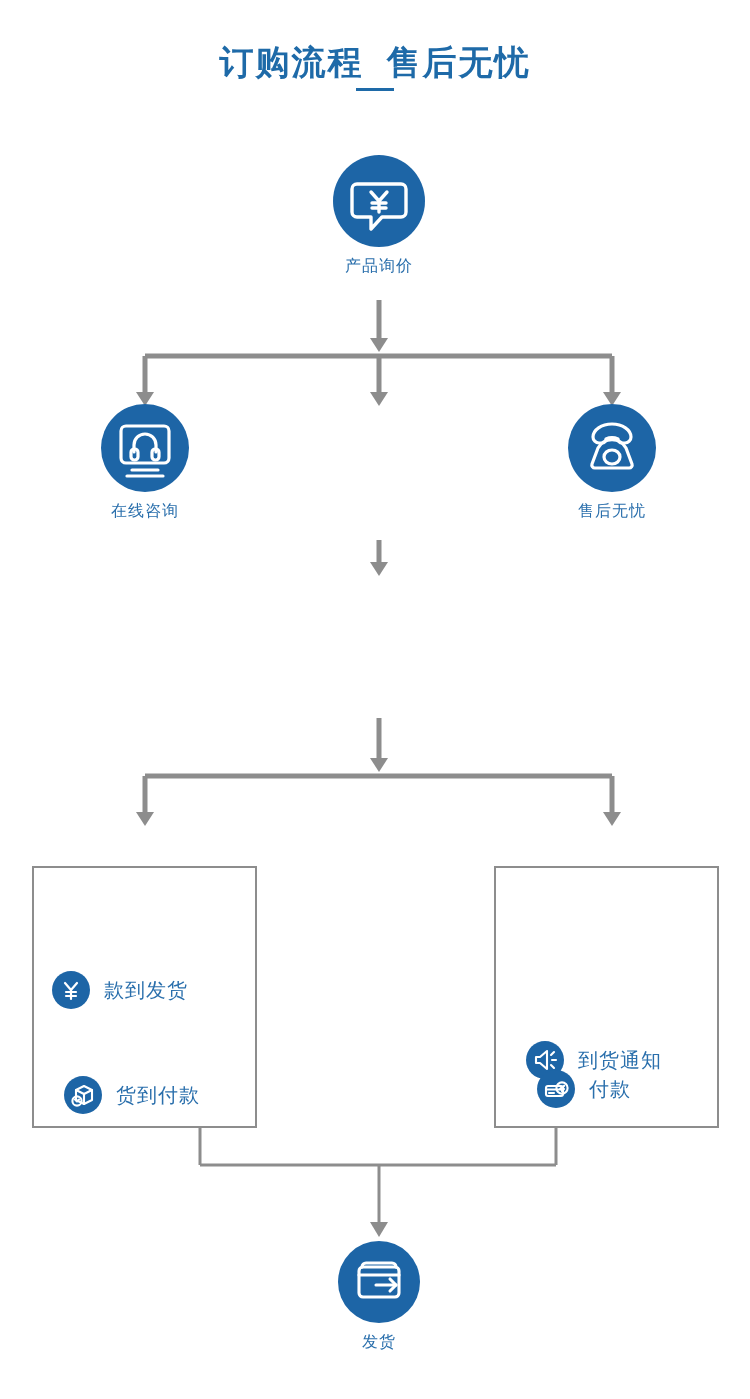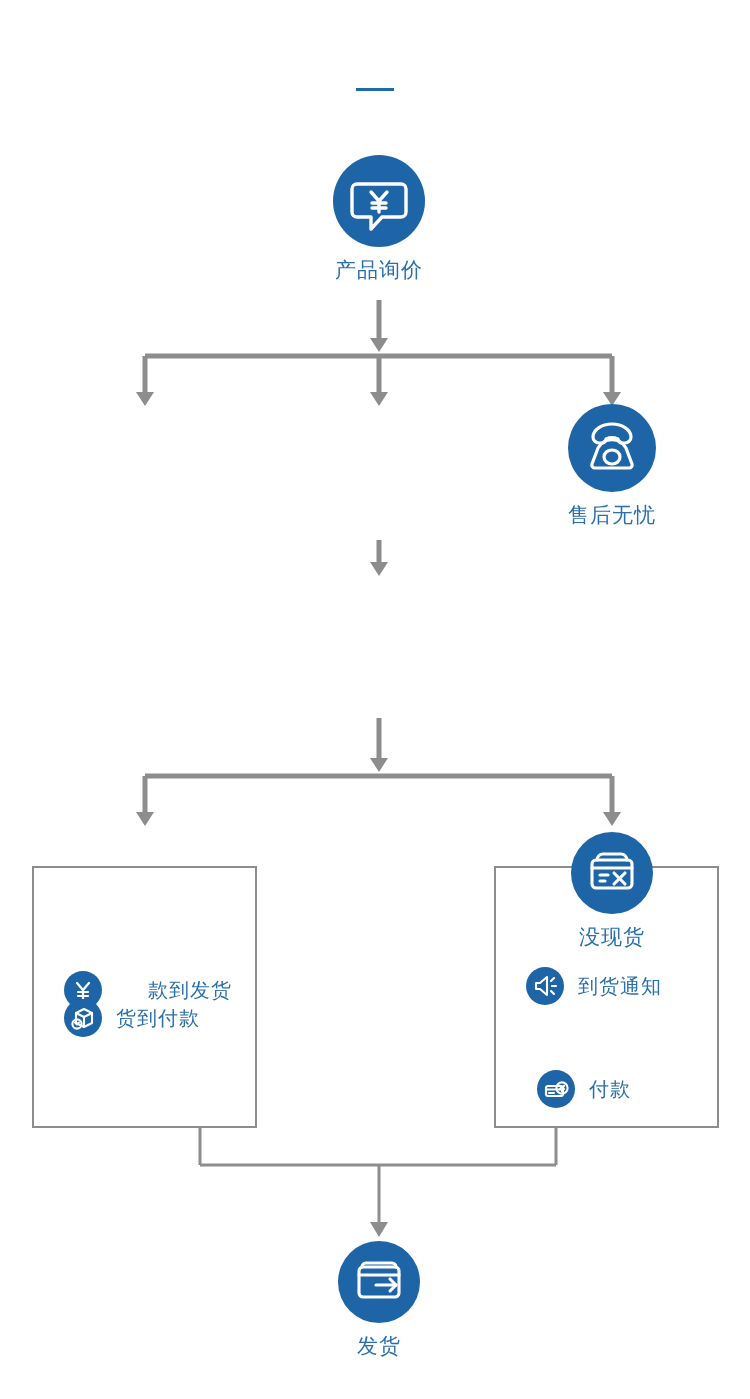--- a/index.html
+++ b/index.html
@@ -22,21 +22,21 @@
   }
 
   
   .node{position:absolute;text-align:center;}
   .circle{
     border-radius:50%;background:#1d65a6;position:relative;margin:0 auto;
     display:block;
   }
   .circle svg{position:absolute;left:0;top:0;width:100%;height:100%;}
   .node-label{
-    margin-top:9px;font-size:21px;color:#2a6fac;letter-spacing:1px;
+    margin-top:9px;font-size:16px;color:#2a6fac;letter-spacing:1px;
     white-space:nowrap;font-weight:500;
   }
 
   
   .wires{position:absolute;left:0;top:0;width:750px;height:1399px;}
 
   
   .branch-box{
     position:absolute;border:2px solid #8d8d8d;background:transparent;
     box-sizing:border-box;
@@ -52,20 +52,21 @@
   .sub-label{
     margin-left:14px;font-size:20px;color:#2a6fac;white-space:nowrap;
     letter-spacing:1px;font-weight:500;
   }
 </style>
 </head>
 <body>
 
 <div class="stage">
 
+  <div class="title">订购流程  售后无忧</div>
   <div class="title-dash"></div>
 
   <svg class="wires" viewBox="0 0 750 1399" xmlns="http://www.w3.org/2000/svg">
     <g stroke="#8d8d8d" stroke-width="5" fill="none">
 
       <path d="M379,300 L379,338"></path>
 
       <path d="M145,356 L612,356"></path>
       <path d="M145,356 L145,392"></path>
       <path d="M379,356 L379,392"></path>
@@ -107,89 +108,88 @@
           <path d="M38,37 L46,46 L54,37"></path>
           <path d="M46,46 L46,57"></path>
           <path d="M39,48 H53"></path>
           <path d="M39,53 H53"></path>
         </g>
       </svg>
     </div>
     <div class="node-label">产品询价</div>
   </div>
 
+  <div class="node" style="left:75px;top:404px;width:140px;">
+    <div class="circle" style="width:88px;height:88px;">
+      <svg viewBox="0 0 88 88" xmlns="http://www.w3.org/2000/svg">
+        <g fill="none" stroke="#ffffff" stroke-width="3.2" stroke-linecap="round" stroke-linejoin="round">
+          <rect x="20" y="22" width="48" height="37" rx="5"></rect>
+          <path d="M33,48 v-7 a11,11 0 0 1 22,0 v7"></path>
+          <rect x="30" y="45" width="7" height="11" rx="3.3"></rect>
+          <rect x="51" y="45" width="7" height="11" rx="3.3"></rect>
+          <path d="M31,66 H57"></path>
+          <path d="M26,72 H62"></path>
+        </g>
+      </svg>
+    </div>
+    <div class="node-label">在线咨询</div>
+  </div>
 
 
   <div class="node" style="left:542px;top:404px;width:140px;">
     <div class="circle" style="width:88px;height:88px;">
       <svg viewBox="0 0 88 88" xmlns="http://www.w3.org/2000/svg">
         <g fill="none" stroke="#ffffff" stroke-width="3.2" stroke-linecap="round" stroke-linejoin="round">
           <path d="M25,33 a19,13 0 0 1 38,0 a6,6 0 0 1 -6,6 h-3 a4,4 0 0 1 -4,-4 a10,6 0 0 0 -12,0 a4,4 0 0 1 -4,4 h-3 a6,6 0 0 1 -6,-6 z"></path>
           <path d="M30,44 a16,16 0 0 1 28,0 l6,16 a3,3 0 0 1 -3,4 H27 a3,3 0 0 1 -3,-4 z"></path>
           <ellipse cx="44" cy="53" rx="8" ry="7"></ellipse>
         </g>
       </svg>
     </div>
     <div class="node-label">售后无忧</div>
   </div>
 
 
   <div class="branch-box" style="left:32px;top:866px;width:225px;height:262px;"></div>
 
 
-  <div class="sub-item" style="left:64px;top:971px;gap:32px;">
+  <div class="sub-item" style="left:52px;top:971px;">
     <div class="sub-circle">
       <svg viewBox="0 0 38 38" xmlns="http://www.w3.org/2000/svg">
         <g fill="none" stroke="#ffffff" stroke-width="2.2" stroke-linecap="round" stroke-linejoin="round">
           <path d="M13,12 L19,19 L25,12"></path>
           <path d="M19,19 L19,28"></path>
           <path d="M14,21 H24"></path>
           <path d="M14,25 H24"></path>
         </g>
       </svg>
     </div>
     <div class="sub-label">款到发货</div>
   </div>
 
-  <div class="sub-item" style="left:64px;top:999px;">
+  <div class="sub-item" style="left:64px;top:1076px;">
     <div class="sub-circle">
       <svg viewBox="0 0 38 38" xmlns="http://www.w3.org/2000/svg">
         <g fill="none" stroke="#ffffff" stroke-width="2.1" stroke-linecap="round" stroke-linejoin="round">
           <path d="M20,10 L28,14 L28,24 L20,28 L12,24 L12,14 Z"></path>
           <path d="M12,14 L20,18 L28,14"></path>
           <path d="M20,18 L20,28"></path>
           <circle cx="13" cy="25" r="4.6"></circle>
           <path d="M11,23.5 L13,25.5 L15,23.5"></path>
         </g>
       </svg>
     </div>
     <div class="sub-label">货到付款</div>
   </div>
 
   <div class="branch-box" style="left:494px;top:866px;width:225px;height:262px;"></div>
 
-  <div class="node" style="left:542px;top:832px;width:140px;">
-    <div class="circle" style="width:82px;height:82px;">
-      <svg viewBox="0 0 82 82" xmlns="http://www.w3.org/2000/svg">
-        <g fill="none" stroke="#ffffff" stroke-width="3.1" stroke-linecap="round" stroke-linejoin="round">
-          <path d="M26,28 a6,6 0 0 1 6,-6 h18 a6,6 0 0 1 6,6"></path>
-          <rect x="21" y="28" width="40" height="28" rx="4"></rect>
-          <path d="M21,36 H61"></path>
-          <path d="M29,43 H37"></path>
-          <path d="M29,49 H34"></path>
-          <path d="M43,41 L54,52"></path>
-          <path d="M54,41 L43,52"></path>
-        </g>
-      </svg>
-    </div>
-    <div class="node-label">没现货</div>
-  </div>
-
-
-  <div class="sub-item" style="left:526px;top:967px;">
+
+
+  <div class="sub-item" style="left:526px;top:1041px;">
     <div class="sub-circle">
       <svg viewBox="0 0 38 38" xmlns="http://www.w3.org/2000/svg">
         <g fill="none" stroke="#ffffff" stroke-width="2.1" stroke-linecap="round" stroke-linejoin="round">
           <path d="M10,16 h4 l7,-6 v18 l-7,-6 h-4 z"></path>
           <path d="M25,14 L28,11"></path>
           <path d="M26,19 H30"></path>
           <path d="M25,24 L28,27"></path>
         </g>
       </svg>
     </div>

